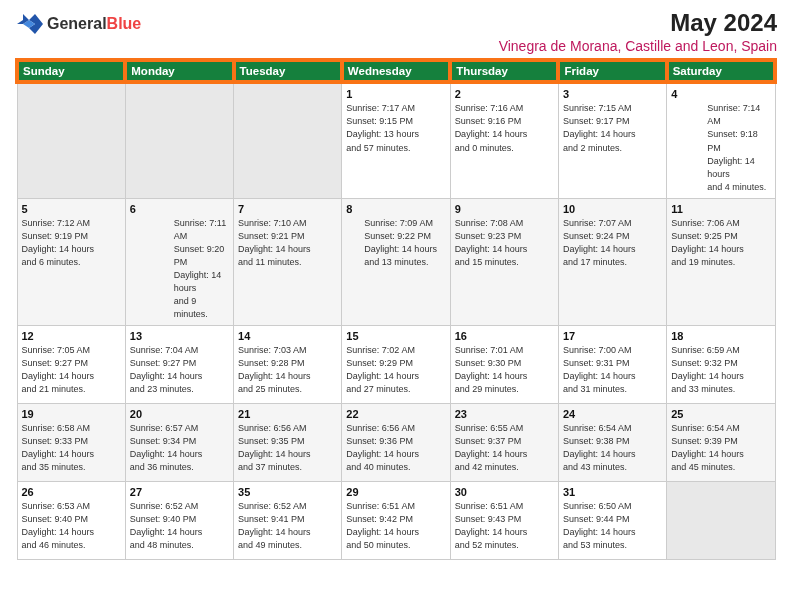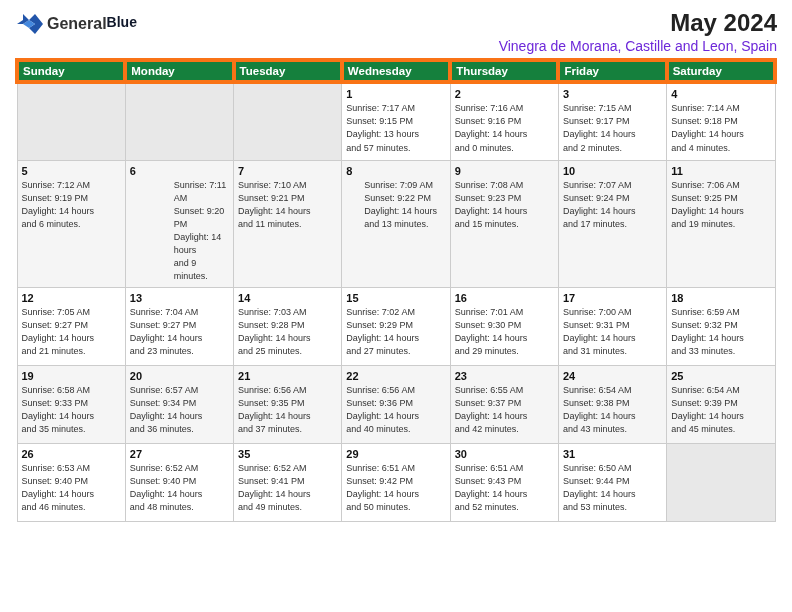--- a/index.html
+++ b/index.html
@@ -30,40 +30,40 @@
       display: flex;
       flex-direction: row;
       line-height: 1.1;
     }
     .logo-general {
       font-size: 16px;
       font-weight: bold;
       color: #333;
     }
     .logo-blue {
-      font-size: 14px;
-      font-weight: bold;
-      color: #0f172a;
+      font-size: 16px;
+      font-weight: bold;
+      color: #ef4444;
     }
     .logo-icon {
       width: 28px;
       height: 28px;
     }
     .title-block {
       text-align: right;
     }
     .cal-title {
       font-size: 24px;
       font-weight: bold;
       color: #222;
       line-height: 1.1;
     }
     .cal-subtitle {
       font-size: 14px;
-      color: #6d28d9;
+      color: #be185d;
       margin-top: 2px;
     }
     table {
       width: 100%;
       border-collapse: collapse;
       table-layout: fixed;
     }
     thead tr th {
       background: #15803d;
       color: #fff;
@@ -155,21 +155,21 @@
           </td>
           <td>
             <div class="day-num">3</div>
             <div class="cell-text" style="white-space: pre-wrap;">Sunrise: 7:15 AM
 Sunset: 9:17 PM
 Daylight: 14 hours
 and 2 minutes.</div>
           </td>
           <td>
             <div class="day-num">4</div>
-            <div class="cell-text" style="white-space: pre-wrap;">Sunrise: 7:14 AM
+            <div class="cell-text" style="white-space: pre-wrap; margin-left: 36px;">Sunrise: 7:14 AM
 Sunset: 9:18 PM
 Daylight: 14 hours
 and 4 minutes.</div>
           </td>
         </tr>
         <tr>
           <td>
             <div class="day-num">5</div>
             <div class="cell-text" style="white-space: pre-wrap;">Sunrise: 7:12 AM
 Sunset: 9:19 PM

